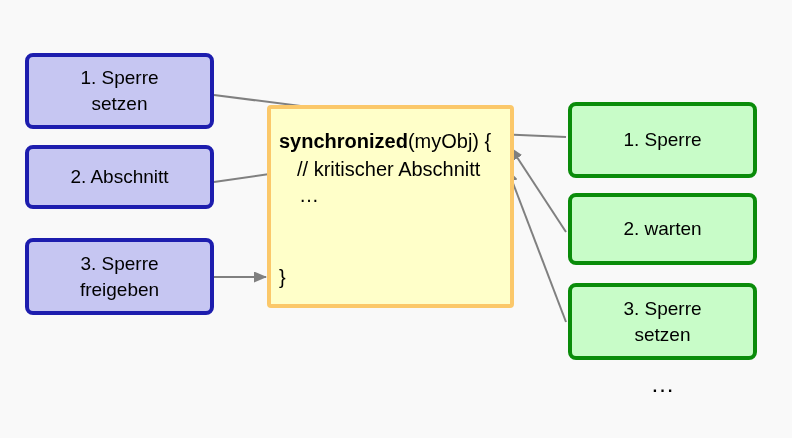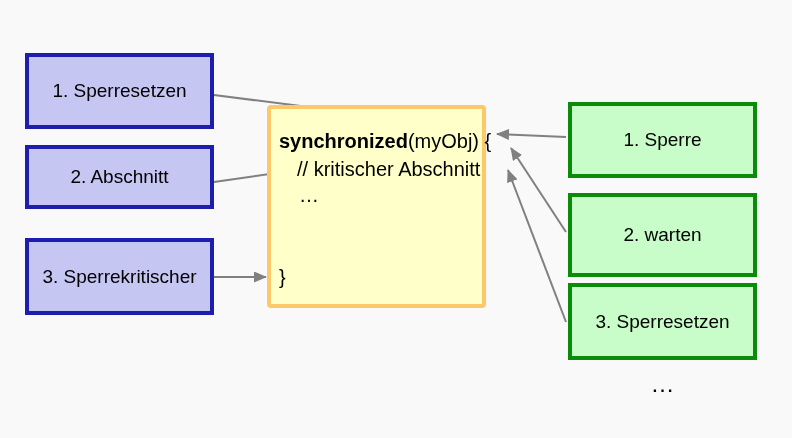--- a/index.html
+++ b/index.html
@@ -10,33 +10,33 @@
     color: var(--text, #000);
     overflow: hidden;
   }
   .stage { position: relative; width: 792px; height: 438px; }
   .arrows-layer { position: absolute; left: 0; top: 0; width: 792px; height: 438px; pointer-events: none; }
 
   .box {
     position: absolute;
     box-sizing: border-box;
     width: 189px;
-    display: flex; flex-direction: row;
+    display: flex; flex-direction: column;
     justify-content: center; align-items: center;
     text-align: right;
     font-size: 19px; line-height: 26px;
-    border-radius: 0;
+    border-radius: 8px;
   }
   .box.blue  { left: 25px;  background: var(--blue-fill, #c6c6f2);  border: 4px solid var(--blue-border, #1d1dae); }
   .box.green { left: 568px; background: var(--green-fill, #c8fcc8); border: 4px solid var(--green-border, #0a8c0a); }
 
   .code-box {
     position: absolute;
     box-sizing: border-box;
-    left: 267px; top: 105px; width: 219px; height: 203px;
+    left: 267px; top: 105px; width: 247px; height: 203px;
     background: var(--yellow-fill, #ffffc9);
     border: 4px solid var(--yellow-border, #fbc86a);
     border-radius: 4px;
   }
   .code-line {
     position: absolute;
     font-size: 20px; line-height: 28px;
     white-space: pre;
   }
   .code-line .kw { font-weight: bold; }
@@ -73,34 +73,34 @@
 
   <div class="box blue" style="top:53px; height:76px;">
     <span>1. Sperre</span>
     <span>setzen</span>
   </div>
   <div class="box blue" style="top:145px; height:64px;">
     <span>2. Abschnitt</span>
   </div>
   <div class="box blue" style="top:238px; height:77px;">
     <span>3. Sperre</span>
-    <span>kritischer</span>
+    <span>freigeben</span>
   </div>
 
   <div class="code-box">
     <div class="code-line cl1"><span class="kw">synchronized</span><span>(myObj) {</span></div>
     <div class="code-line cl2">// kritischer Abschnitt</div>
     <div class="code-line cl3">…</div>
     <div class="code-line cl4">}</div>
   </div>
 
   <div class="box green" style="top:102px; height:76px;">
     <span>1. Sperre</span>
   </div>
-  <div class="box green" style="top:193px; height:84px;">
+  <div class="box green" style="top:193px; height:72px;">
     <span>2. warten</span>
     <span></span>
   </div>
   <div class="box green" style="top:283px; height:77px;">
     <span>3. Sperre</span>
     <span>setzen</span>
   </div>
 
   <div class="footer-dots">…</div>
 

